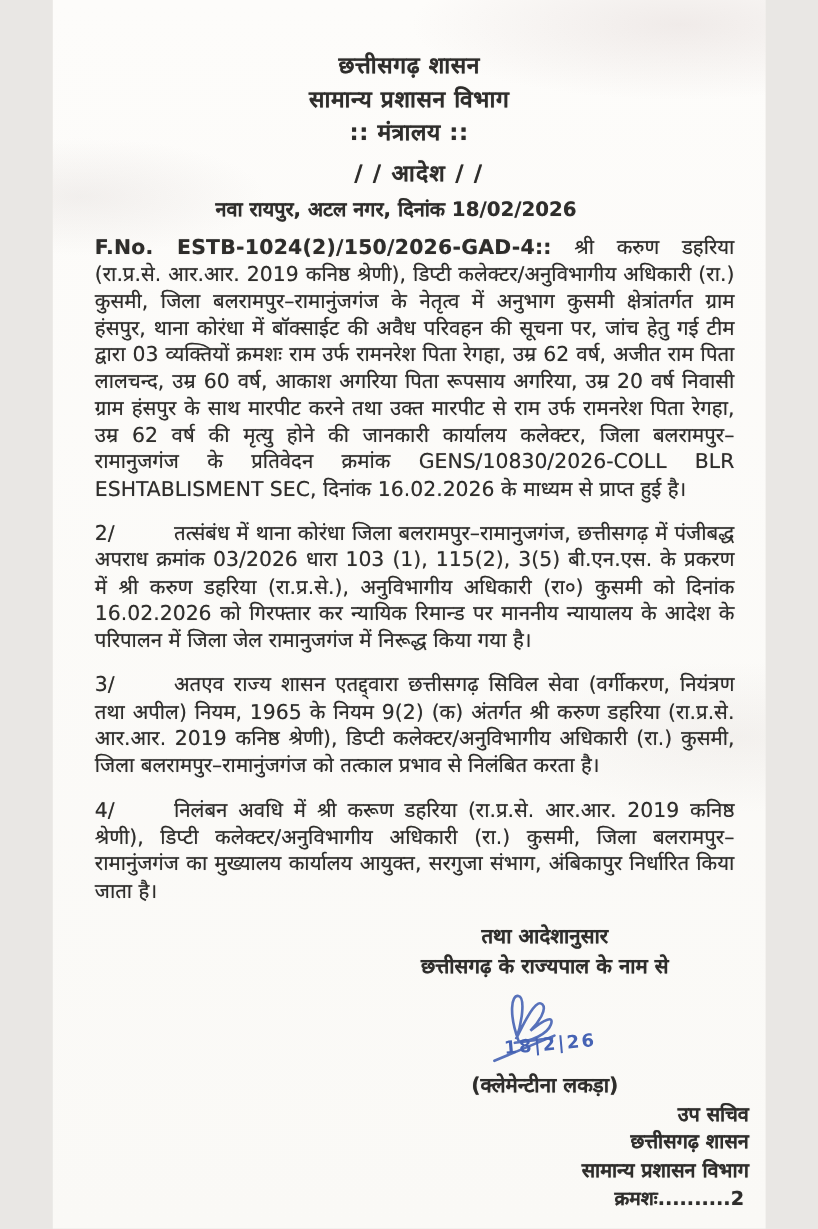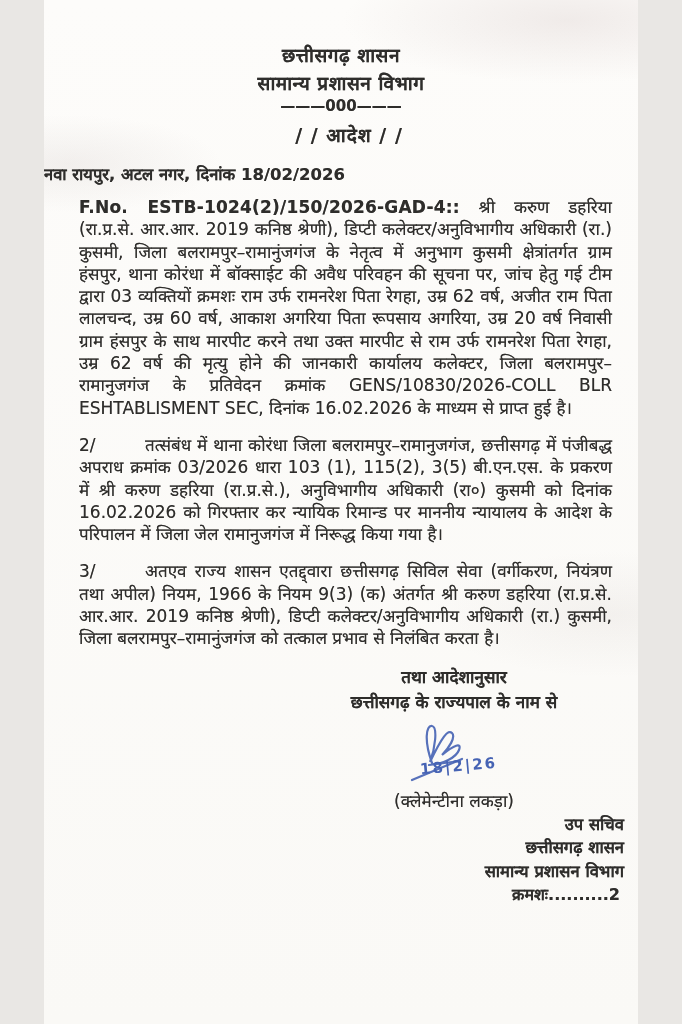--- a/index.html
+++ b/index.html
@@ -15,61 +15,62 @@
       radial-gradient(ellipse 320px 90px at 88% 2%, rgba(206,191,189,0.28), transparent 70%),
       radial-gradient(ellipse 220px 70px at 4% 16%, rgba(198,188,186,0.20), transparent 70%),
       radial-gradient(ellipse 260px 90px at 96% 60%, rgba(205,196,192,0.18), transparent 70%),
       linear-gradient(#fdfcfa, #faf9f6);
     text-shadow:0 0 0.6px rgba(45,44,42,0.55);
   }
   .header{ text-align:center; padding-top:41px; }
   .h-line{ font-weight:bold; font-size:19px; line-height:28px; letter-spacing:0.5px; }
   .divider{ font-size:15px; line-height:18px; font-weight:bold; letter-spacing:0px; }
   .order-heading{ font-weight:bold; font-size:19px; line-height:26px; margin-top:7px; letter-spacing:1px;padding-left:16px; }
-  .dateline{ text-align:left; padding-right:22px; font-weight:bold; font-size:16.5px; line-height:24px; margin-top:15px; }
+  .dateline{ text-align:center; padding-right:22px; font-weight:bold; font-size:16.5px; line-height:24px; margin-top:5px; }
   .doc-body{ padding:9px 26px 0 35px; }
   p.para{ font-size:17px; line-height:22.3px; text-align:justify; margin:0 0 15px 0; }
   .pnum{ display:inline-block; width:66px; }
   .plead{ font-weight:bold; letter-spacing:0.2px; }
   .sig-block{ width:340px; margin:4px 14px 0 auto; text-align:center; }
   .signoff{ font-weight:bold; font-size:17px; line-height:25px; }
   .scribble-wrap{ position:relative; height:72px; margin-top:2px; }
   .scribble-wrap svg{ position:absolute; left:118px; top:0; }
   .hand-date{
     position:absolute; left:136px; top:40px;
     color:#4663b4; font-size:15px; letter-spacing:2px;
     transform:rotate(-5deg);
     text-shadow:none; font-weight:bold;
   }
-  .sig-name{ font-weight:normal; font-size:17px; line-height:24px; }
+  .sig-name{ font-weight:bold; font-size:17px; line-height:24px; }
   .sig-role, .sig-org, .sig-dept{ font-size:16.5px; line-height:23.5px; font-weight:bold;text-align:right; }
   .continuation{ text-align:right; font-size:16px; line-height:23px; font-weight:bold; padding-right:4px; }
 </style>
 </head>
 <body>
 
 <div class="page">
 
   <div class="header">
     <div class="h-line">छत्तीसगढ़ शासन</div>
     <div class="h-line">सामान्य प्रशासन विभाग</div>
-    <div class="divider">———000———</div>
+    <div class="h-line">:: मंत्रालय ::</div>
     <div class="order-heading">/ / आदेश / /</div>
   </div>
 
   <div class="dateline">नवा रायपुर, अटल नगर, दिनांक 18/02/2026</div>
 
   <div class="doc-body">
 
     <p class="para"><span class="plead">F.No. ESTB-1024(2)/150/2026-GAD-4::</span><span> श्री करुण डहरिया (रा.प्र.से. आर.आर. 2019 कनिष्ठ श्रेणी), डिप्टी कलेक्टर/अनुविभागीय अधिकारी (रा.) कुसमी, जिला बलरामपुर–रामानुंजगंज के नेतृत्व में अनुभाग कुसमी क्षेत्रांतर्गत ग्राम हंसपुर, थाना कोरंधा में बॉक्साईट की अवैध परिवहन की सूचना पर, जांच हेतु गई टीम द्वारा 03 व्यक्तियों क्रमशः राम उर्फ रामनरेश पिता रेगहा, उम्र 62 वर्ष, अजीत राम पिता लालचन्द, उम्र 60 वर्ष, आकाश अगरिया पिता रूपसाय अगरिया, उम्र 20 वर्ष निवासी ग्राम हंसपुर के साथ मारपीट करने तथा उक्त मारपीट से राम उर्फ रामनरेश पिता रेगहा, उम्र 62 वर्ष की मृत्यु होने की जानकारी कार्यालय कलेक्टर, जिला बलरामपुर–रामानुजगंज के प्रतिवेदन क्रमांक GENS/10830/2026-COLL BLR ESHTABLISMENT SEC, दिनांक 16.02.2026 के माध्यम से प्राप्त हुई है।</span></p>
 
     <p class="para"><span class="pnum">2/</span><span>तत्संबंध में थाना कोरंधा जिला बलरामपुर–रामानुजगंज, छत्तीसगढ़ में पंजीबद्ध अपराध क्रमांक 03/2026 धारा 103 (1), 115(2), 3(5) बी.एन.एस. के प्रकरण में श्री करुण डहरिया (रा.प्र.से.), अनुविभागीय अधिकारी (रा०) कुसमी को दिनांक 16.02.2026 को गिरफ्तार कर न्यायिक रिमान्ड पर माननीय न्यायालय के आदेश के परिपालन में जिला जेल रामानुजगंज में निरूद्ध किया गया है।</span></p>
 
-    <p class="para"><span class="pnum">3/</span><span>अतएव राज्य शासन एतद्द्वारा छत्तीसगढ़ सिविल सेवा (वर्गीकरण, नियंत्रण तथा अपील) नियम, 1966 के नियम 9(3) (क) अंतर्गत श्री करुण डहरिया (रा.प्र.से. आर.आर. 2019 कनिष्ठ श्रेणी), डिप्टी कलेक्टर/अनुविभागीय अधिकारी (रा.) कुसमी, जिला बलरामपुर–रामानुंजगंज को तत्काल प्रभाव से निलंबित करता है।</span></p>
+    <p class="para"><span class="pnum">3/</span><span>अतएव राज्य शासन एतद्द्वारा छत्तीसगढ़ सिविल सेवा (वर्गीकरण, नियंत्रण तथा अपील) नियम, 1965 के नियम 9(2) (क) अंतर्गत श्री करुण डहरिया (रा.प्र.से. आर.आर. 2019 कनिष्ठ श्रेणी), डिप्टी कलेक्टर/अनुविभागीय अधिकारी (रा.) कुसमी, जिला बलरामपुर–रामानुंजगंज को तत्काल प्रभाव से निलंबित करता है।</span></p>
 
+    <p class="para"><span class="pnum">4/</span><span>निलंबन अवधि में श्री करूण डहरिया (रा.प्र.से. आर.आर. 2019 कनिष्ठ श्रेणी), डिप्टी कलेक्टर/अनुविभागीय अधिकारी (रा.) कुसमी, जिला बलरामपुर–रामानुंजगंज का मुख्यालय कार्यालय आयुक्त, सरगुजा संभाग, अंबिकापुर निर्धारित किया जाता है।</span></p>
 
 
   </div>
 
   <div class="sig-block">
     <div class="signoff">तथा आदेशानुसार</div>
     <div class="signoff">छत्तीसगढ़ के राज्यपाल के नाम से</div>
 
     <div class="scribble-wrap">
       <svg width="120" height="70" viewBox="0 0 120 70">

